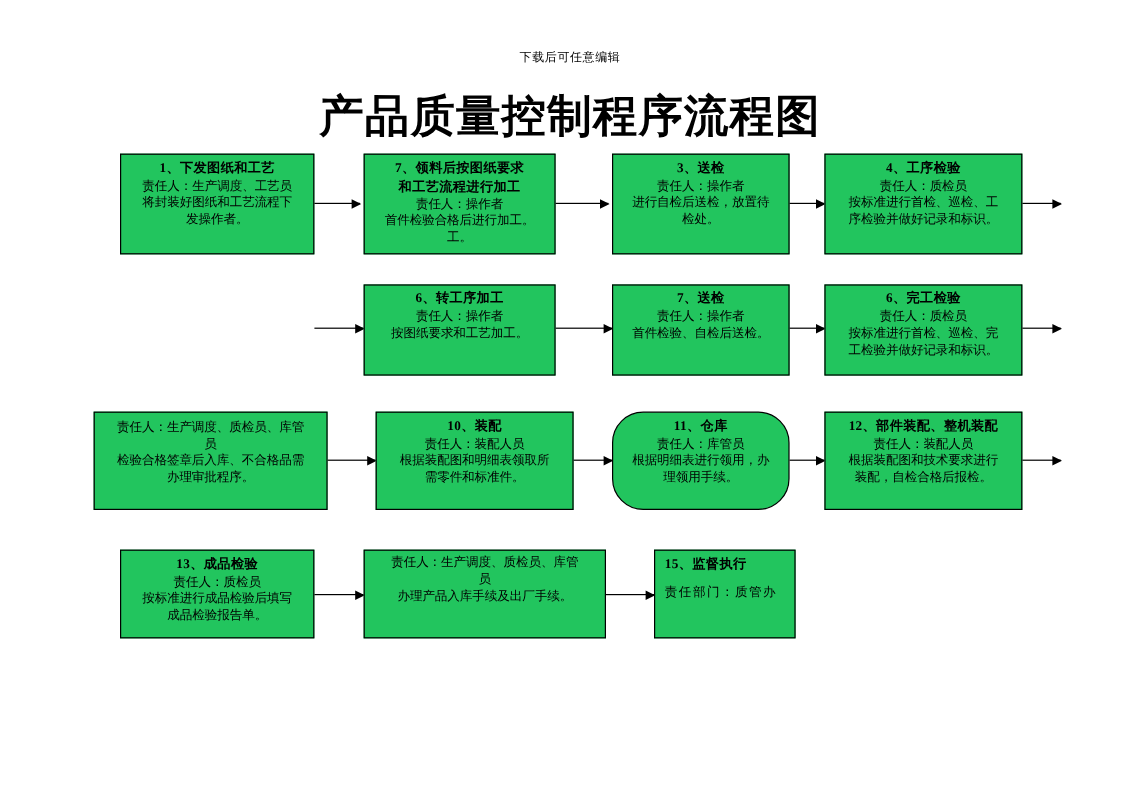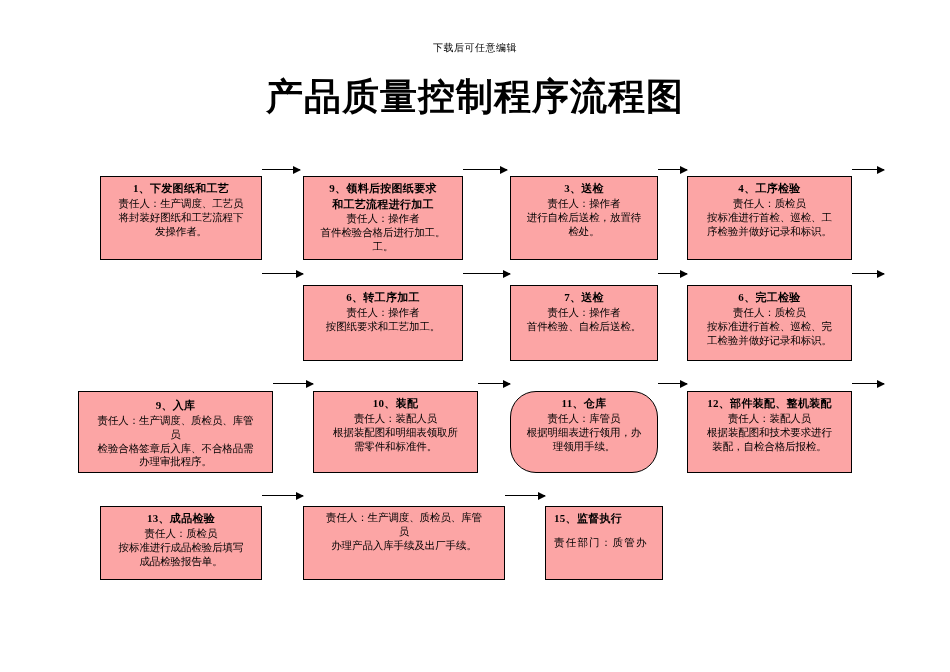--- a/index.html
+++ b/index.html
@@ -40,28 +40,27 @@
     font-size: 37px;
     font-weight: bold;
     letter-spacing: 1px;
     font-family: "Liberation Sans", "DejaVu Sans", sans-serif;
     color: #000;
   }
   .node {
     position: absolute;
     box-sizing: border-box;
     border: 1.3px solid #000000;
-    background: #fca5a5;
+    background: #22c55e;
     padding: 4px 5px 11px 5px;
     font-size: 10.5px;
     line-height: 1.33;
     text-align: center;
     color: #000;
     overflow: hidden;
-    margin-top: 48px;
   }
   .node .n-title {
     font-weight: bold;
     font-size: 11px;
     display: block;
     margin-bottom: 1px;
     letter-spacing: 0.3px;
   }
   .node .n-line {
     display: block;
@@ -105,21 +104,21 @@
 
   <div class="node" style="left:100px; top:128px; width:162px; height:84px;">
     <span class="n-title">1、下发图纸和工艺</span>
     <span class="n-line">责任人：生产调度、工艺员</span>
     <span class="n-line">将封装好图纸和工艺流程下</span>
     <span class="n-line">发操作者。</span>
   </div>
   <div class="arrow" style="left:262px; top:169px; width:38px;"></div>
 
   <div class="node" style="left:303px; top:128px; width:160px; height:84px;">
-    <span class="n-title">9、领料后按图纸要求</span>
+    <span class="n-title">7、领料后按图纸要求</span>
     <span class="n-title">和工艺流程进行加工</span>
     <span class="n-line">责任人：操作者</span>
     <span class="n-line">首件检验合格后进行加工。</span>
     <span class="n-line">工。</span>
   </div>
   <div class="arrow" style="left:463px; top:169px; width:44px;"></div>
 
   <div class="node" style="left:510px; top:128px; width:148px; height:84px;">
     <span class="n-title">3、送检</span>
     <span class="n-line">责任人：操作者</span>
@@ -154,21 +153,20 @@
 
   <div class="node" style="left:687px; top:237px; width:165px; height:76px;">
     <span class="n-title">6、完工检验</span>
     <span class="n-line">责任人：质检员</span>
     <span class="n-line">按标准进行首检、巡检、完</span>
     <span class="n-line">工检验并做好记录和标识。</span>
   </div>
   <div class="arrow" style="left:852px; top:273px; width:32px;"></div>
 
   <div class="node" style="left:78px; top:343px; width:195px; height:82px; padding-top:6px;">
-    <span class="n-title">9、入库</span>
     <span class="n-line">责任人：生产调度、质检员、库管</span>
     <span class="n-line">员</span>
     <span class="n-line">检验合格签章后入库、不合格品需</span>
     <span class="n-line">办理审批程序。</span>
   </div>
   <div class="arrow" style="left:273px; top:383px; width:40px;"></div>
 
   <div class="node" style="left:313px; top:343px; width:165px; height:82px;">
     <span class="n-title">10、装配</span>
     <span class="n-line">责任人：装配人员</span>

